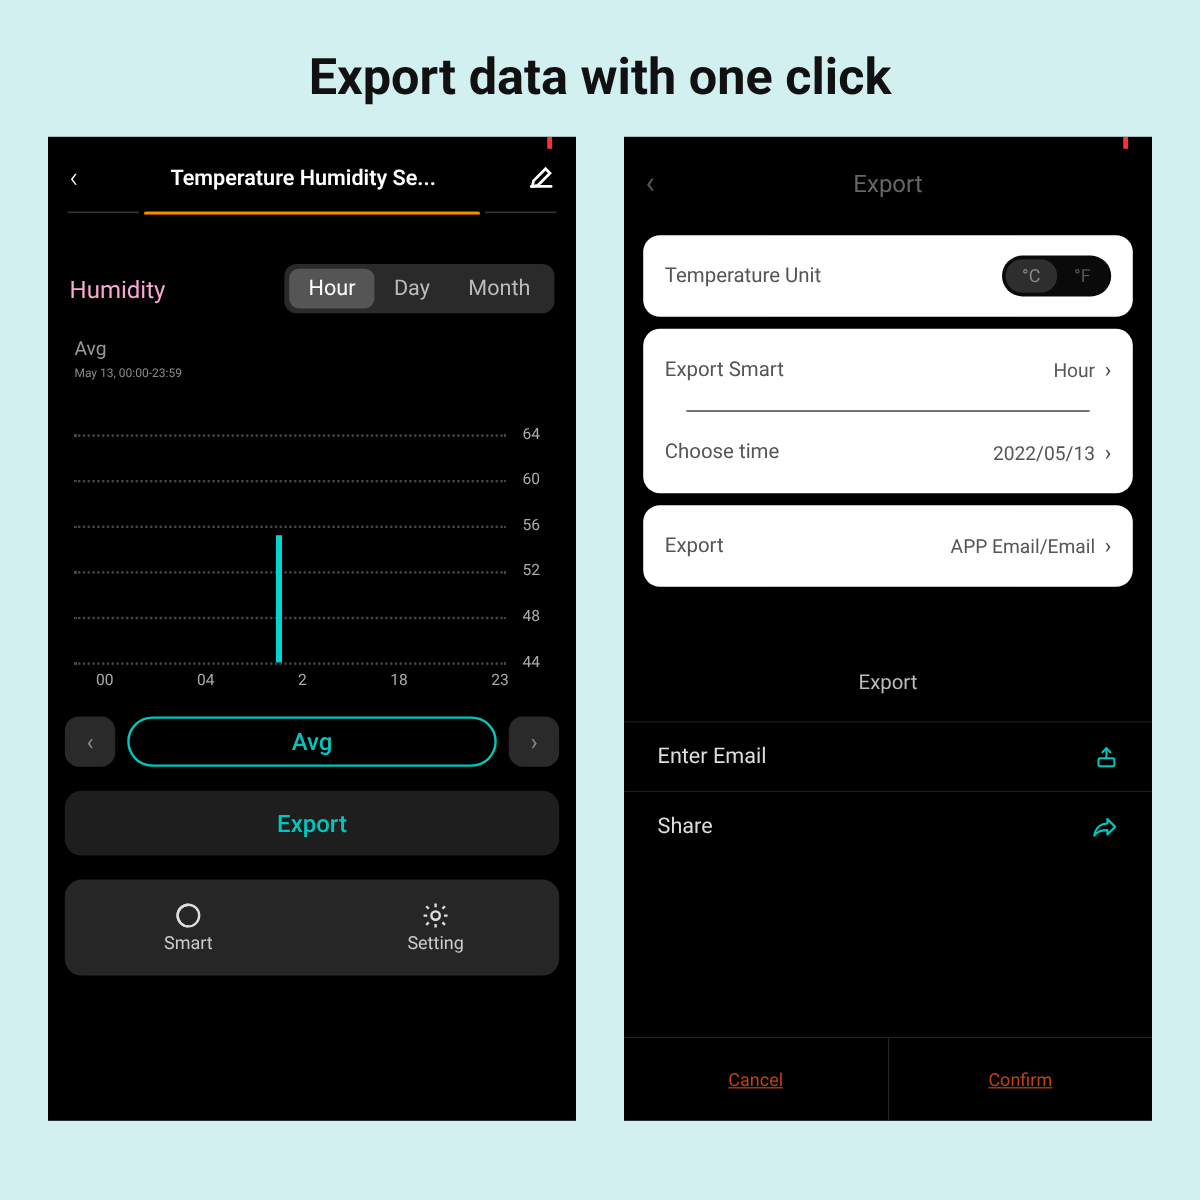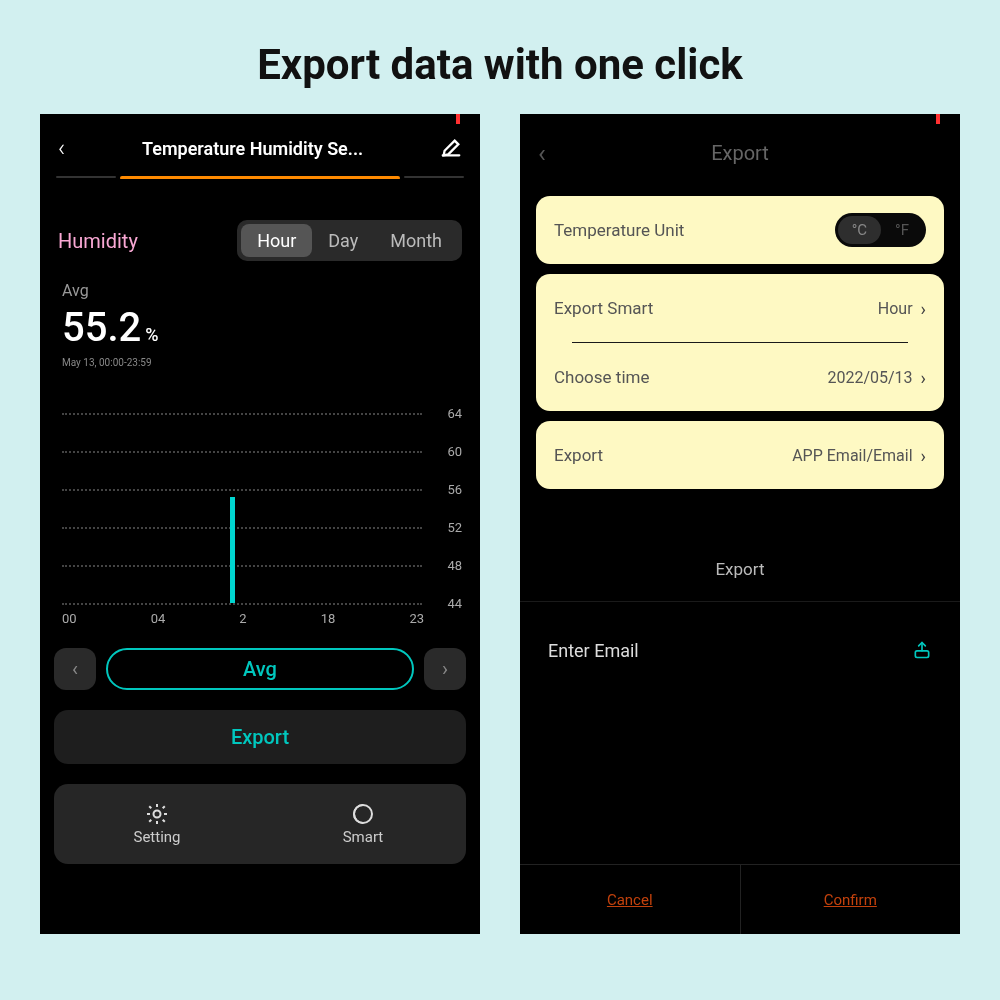--- a/index.html
+++ b/index.html
@@ -74,32 +74,32 @@
   .stat .range { font-size:10px; color:#888; margin-top:6px; }
 
   .chart {
     position:relative; margin: 45px 18px 0 22px; height: 190px;
   }
   .gridline {
     position:absolute; left:0; right:40px;
     border-top:2px dotted #444;
   }
   .ytick {
-    position:absolute; right:0; width:32px;
+    position:absolute; right:12px; width:32px;
     font-size:13px; color:#aaa; text-align:right;
     transform: translateY(-50%);
   }
   .bar {
     position:absolute;
     width:5px; background:#00d5d0;
     bottom: calc(100% * 0 / 20); 
   }
   .xticks {
     display:flex; justify-content:space-between;
-    margin: 8px 56px 0 22px;
+    margin: 8px 56px 0 40px;
     font-size:13px; color:#aaa;
   }
 
   .nav-row { display:flex; gap:10px; margin:22px 14px 0; }
   .nav-btn {
     width:42px; height:42px; border-radius:12px; background:#2a2a2a;
     display:flex; align-items:center; justify-content:center;
     font-size:20px; color:#888;
   }
   .avg-btn {
@@ -129,21 +129,21 @@
     padding: 24px 18px 18px;
     color:#555;
   }
   .p2-hdr .back { font-size:26px; width:30px; }
   .p2-hdr .t { flex:1; text-align:center; font-size:20px; color:#666; }
 
   .card {
     margin: 10px 16px; padding: 0 18px;
     background:#111; border-radius:14px;
   }
-  .card.dim { background:#fef9c3; }
+  .card.dim { background:#ffffff; }
   .crow {
     display:flex; align-items:center; justify-content:space-between;
     height:68px;
   }
   .crow .k { font-size:17px; color:#555; }
   .crow .v { font-size:16px; color:#555; display:flex; align-items:center; gap:8px;}
   .chev-r { font-size:18px; color:#444; }
   .unit-toggle {
     display:flex; align-items:center; background:#0a0a0a; border-radius:18px; padding:3px;
   }
@@ -152,22 +152,22 @@
   }
   .unit-toggle .u.active { background:#2e2e2e; color:#888; }
 
   .divider { height:1px; background:#1a1a1a; margin:0 18px; }
 
   .sheet-title {
     text-align:center; color:#bbb; font-size:17px;
     padding: 30px 0 22px;
   }
   .sheet-row {
-    display:flex; align-items:flex-start; justify-content:space-between;
-    padding: 38px 28px; color:#ddd; font-size:18px;
+    display:flex; align-items:flex-end; justify-content:space-between;
+    padding: 18px 28px; color:#ddd; font-size:18px;
     border-top:1px solid #1a1a1a;
   }
   .sheet-row .ic { color:#00c7be; font-size:20px; }
 
   .confirm-bar {
     position:absolute; bottom:0; left:0; right:0;
     display:flex; border-top:1px solid #222;
     height:70px;
   }
   .confirm-bar .b {
@@ -209,23 +209,20 @@
       <div class="lbl">Humidity</div>
       <div class="seg">
         <div class="opt active">Hour</div>
         <div class="opt">Day</div>
         <div class="opt">Month</div>
       </div>
     </div>
 
     <div class="stat">
       <div class="avglabel">Avg</div>
-      <div class="avgval">
-        <span>55.2</span><span class="pct">%</span>
-      </div>
       <div class="range">May 13, 00:00-23:59</div>
     </div>
 
     <div class="chart">
       <div class="gridline" style="top:0%"></div>
       <div class="gridline" style="top:20%"></div>
       <div class="gridline" style="top:40%"></div>
       <div class="gridline" style="top:60%"></div>
       <div class="gridline" style="top:80%"></div>
       <div class="gridline" style="top:100%"></div>
@@ -249,37 +246,37 @@
 
     <div class="nav-row">
       <div class="nav-btn">‹</div>
       <div class="avg-btn">Avg</div>
       <div class="nav-btn">›</div>
     </div>
 
     <div class="export-btn">Export</div>
 
     <div class="bottom-tabs">
+      <div class="btab">
+        <span class="ic">
+          <svg width="24" height="24" viewBox="0 0 24 24" fill="none" stroke="#ddd" stroke-width="2">
+              <circle cx="12" cy="12" r="9"></circle>
+              <path d="M12 3a9 9 0 0 0 0 18"></path>
+            </svg>
+        </span>
+        <span class="txt">Smart</span>
+      </div>
       <div class="btab">
         <span class="ic">
           <svg width="24" height="24" viewBox="0 0 24 24" fill="none" stroke="#ddd" stroke-width="2">
               <circle cx="12" cy="12" r="3.5"></circle>
               <path d="M12 2v3M12 19v3M4.2 4.2l2.1 2.1M17.7 17.7l2.1 2.1M2 12h3M19 12h3M4.2 19.8l2.1-2.1M17.7 6.3l2.1-2.1"></path>
             </svg>
         </span>
         <span class="txt">Setting</span>
-      </div>
-      <div class="btab">
-        <span class="ic">
-          <svg width="24" height="24" viewBox="0 0 24 24" fill="none" stroke="#ddd" stroke-width="2">
-              <circle cx="12" cy="12" r="9"></circle>
-              <path d="M12 3a9 9 0 0 0 0 18"></path>
-            </svg>
-        </span>
-        <span class="txt">Smart</span>
       </div>
     </div>
   </div>
 
   <div class="phone p2">
     <div class="red-dot"></div>
 
     <div class="p2-hdr">
       <span class="back">‹</span>
       <span class="t">Export</span>
@@ -331,20 +328,28 @@
       <span>Enter Email</span>
       <span class="ic">
         <svg width="20" height="20" viewBox="0 0 24 24" fill="none" stroke="#00c7be" stroke-width="2" stroke-linecap="round" stroke-linejoin="round">
             <path d="M12 3v10"></path>
             <path d="M8 7l4-4 4 4"></path>
             <rect x="4" y="13" width="16" height="8" rx="2"></rect>
           </svg>
       </span>
     </div>
 
+    <div class="sheet-row">
+      <span>Share</span>
+      <span class="ic">
+        <svg width="22" height="20" viewBox="0 0 24 20" fill="none" stroke="#00c7be" stroke-width="2" stroke-linecap="round" stroke-linejoin="round">
+            <path d="M14 3l7 7-7 7v-4c-6 0-10 2-12 5 1-6 5-11 12-11V3z"></path>
+          </svg>
+      </span>
+    </div>
 
     <div class="confirm-bar">
       <div class="b">Cancel</div>
       <div class="b">Confirm</div>
     </div>
   </div>
 
 </div>
 
 </body></html>

